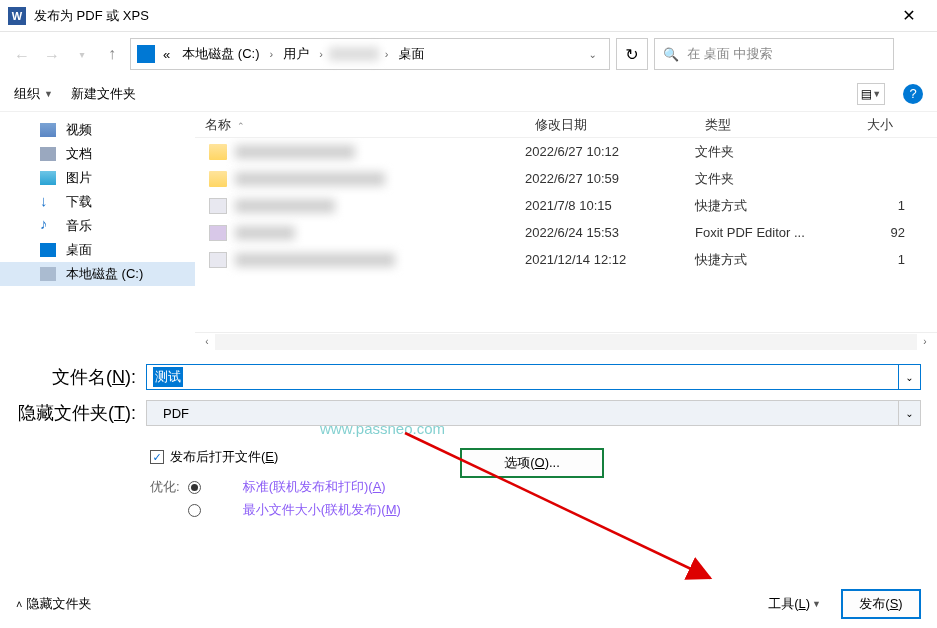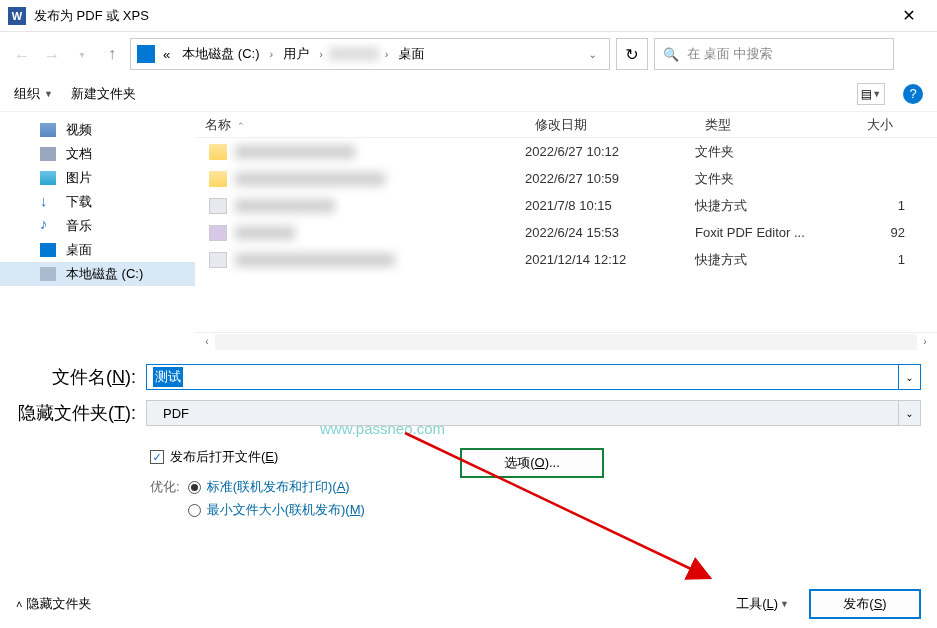--- a/index.html
+++ b/index.html
@@ -80,34 +80,34 @@
 .combo-drop { width: 22px; height: 26px; border: 1px solid #ccc; border-left: none; background: #eef2f7; display: flex; align-items: center; justify-content: center; font-size: 10px; cursor: pointer; }
 
 .options-area { display: flex; padding: 6px 16px 10px 150px; position: relative; }
 .opt-left { width: 260px; }
 .checkbox-row { display: flex; align-items: center; gap: 6px; font-size: 13px; margin-bottom: 8px; }
 .checkbox { width: 14px; height: 14px; border: 1px solid #555; display: flex; align-items: center; justify-content: center; font-size: 11px; color: #0066cc; }
 .opt-label { font-size: 13px; color: #666; }
 .radio-row { display: flex; align-items: flex-start; gap: 6px; margin: 4px 0 4px 36px; }
 .radio { width: 13px; height: 13px; border: 1px solid #555; border-radius: 50%; display: flex; align-items: center; justify-content: center; margin-top: 3px; flex-shrink: 0; }
 .radio.checked::after { content: ""; width: 7px; height: 7px; background: #333; border-radius: 50%; }
-.radio-label { font-size: 13px; color: #0369a1; max-width: 170px; line-height: 1.45; }
+.radio-label { font-size: 13px; color: #8b5cf6; max-width: 170px; line-height: 1.45; margin-left: 36px; }
 .radio-label u { text-decoration: underline; }
 .options-btn { width: 144px; height: 30px; border: 2px solid #15803d; background: #fdfdfd; font-size: 13px; cursor: pointer; margin-left: 50px; }
 
 .watermark { position: absolute; left: 320px; top: 420px; font-size: 15px; color: rgba(30, 170, 170, 0.55); pointer-events: none; z-index: 5; }
 
 .arrow-svg { position: absolute; left: 400px; top: 428px; width: 360px; height: 170px; pointer-events: none; z-index: 6; }
 
 .bottom-bar { position: absolute; bottom: 0; left: 0; right: 0; height: 48px; display: flex; align-items: center; padding: 0 16px; gap: 12px; background: #fff; }
 .collapse { display: flex; align-items: center; gap: 4px; font-size: 13px; cursor: pointer; }
 .collapse-arrow { font-size: 11px; }
 .bottom-bar .fill { flex: 1; }
 .tools-btn { font-size: 13px; display: flex; align-items: center; gap: 2px; cursor: pointer; padding: 4px 8px; }
-.btn { width: 112px; height: 30px; border: 1px solid #bbb; background: #fdfdfd; font-size: 13px; cursor: pointer; }
+.btn { width: 80px; height: 30px; border: 1px solid #bbb; background: #fdfdfd; font-size: 13px; cursor: pointer; }
 .btn.primary { border: 2px solid #0078d4; }
 </style>
 </head>
 <body>
 
 <div class="titlebar">
   <div class="app-icon">W</div>
   <div class="title">发布为 PDF 或 XPS</div>
   <div class="close">✕</div>
 </div>

